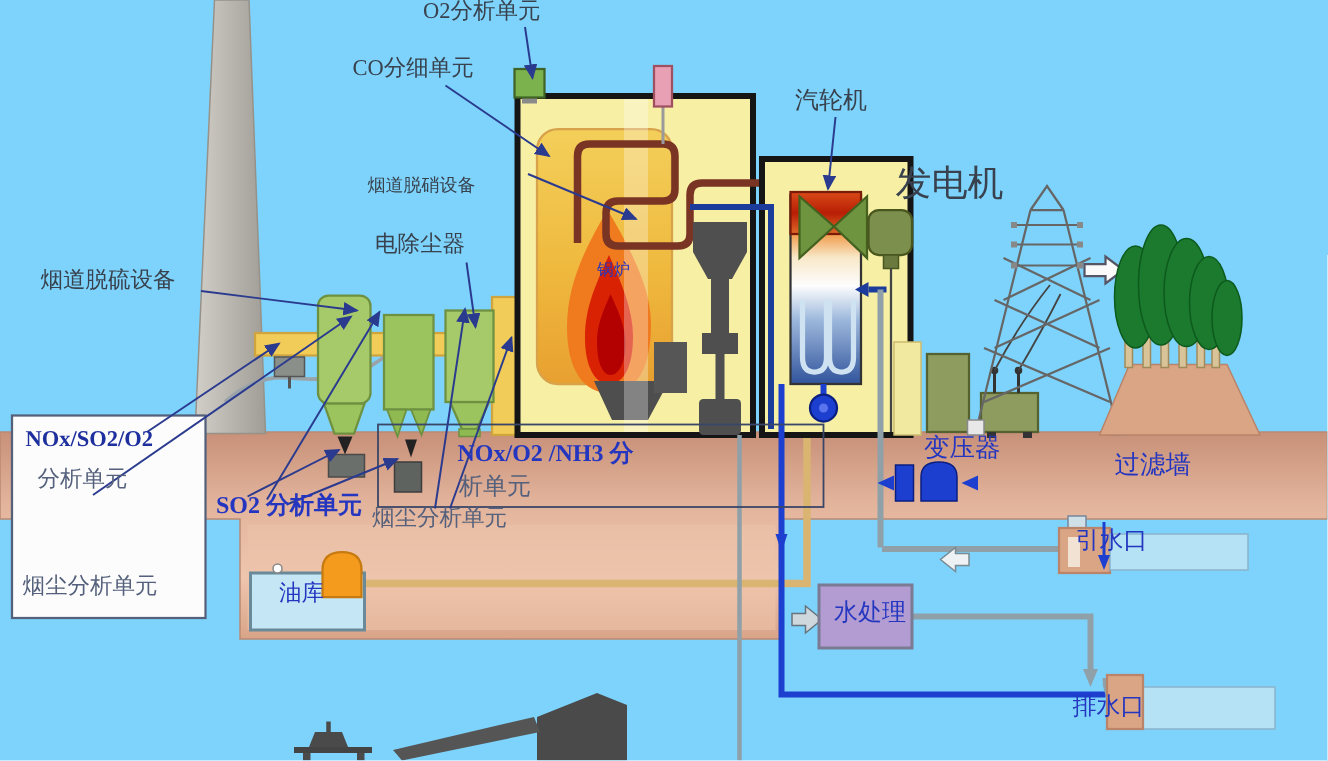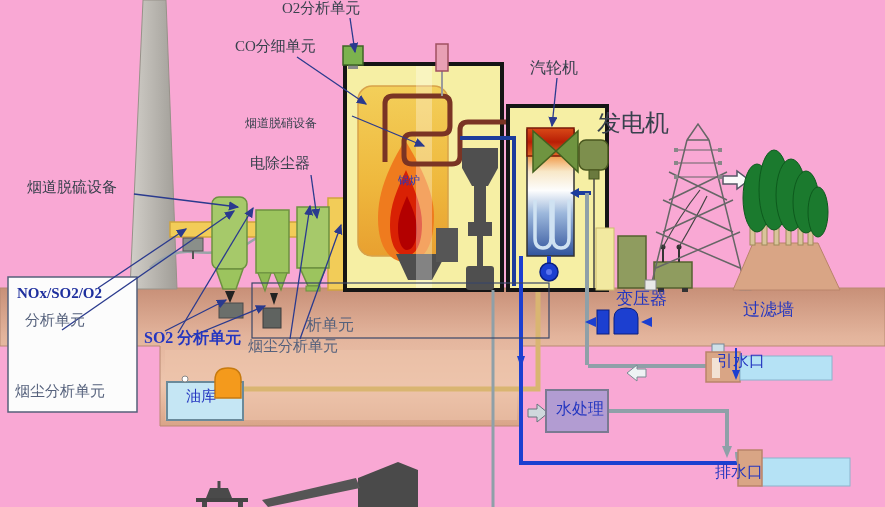--- a/index.html
+++ b/index.html
@@ -1,16 +1,16 @@
 <!DOCTYPE html>
 <html><head>
 <meta charset="utf-8">
 <style>
   html,body{margin:0;padding:0;background:#ffffff;}
-  #stage{position:relative;width:885px;height:507px;background:#f9a8d4;overflow:hidden;
+  #stage{position:relative;width:885px;height:507px;background:#7dd3fc;overflow:hidden;
          font-family:"Liberation Serif","DejaVu Serif",serif;}
   #scene{position:absolute;left:0;top:0;}
   .lbl{position:absolute;white-space:nowrap;line-height:1.15;z-index:5;
        font-family:"Liberation Serif","DejaVu Serif",serif;}
   .dark{color:#38414d;}
   .blue{color:#2436c0;}
   .navy{color:#1e2f9e;font-weight:bold;}
   .grayblue{color:#55617c;}
 </style>
 </head>
@@ -277,20 +277,21 @@
 <div class="lbl dark" style="left:27px;top:179px;font-size:15px;">烟道脱硫设备</div>
 <div class="lbl dark" style="left:530px;top:59px;font-size:16px;">汽轮机</div>
 <div class="lbl dark" style="left:597px;top:110px;font-size:24px;">发电机</div>
 
 <div class="lbl navy" style="left:17px;top:285px;font-size:15px;">NOx/SO2/O2</div>
 <div class="lbl grayblue" style="left:25px;top:312px;font-size:15px;">分析单元</div>
 <div class="lbl grayblue" style="left:15px;top:383px;font-size:15px;">烟尘分析单元</div>
 
 <div class="lbl blue" style="left:144px;top:329px;font-size:16px;font-weight:bold;">SO2 分析单元</div>
 <div class="lbl grayblue" style="left:248px;top:338px;font-size:15px;">烟尘分析单元</div>
+<div class="lbl blue" style="left:305px;top:294px;font-size:16px;font-weight:bold;">NOx/O2 /NH3 分</div>
 <div class="lbl grayblue" style="left:306px;top:316px;font-size:16px;">析单元</div>
 
 <div class="lbl blue" style="left:398px;top:174px;font-size:11px;">锅炉</div>
 <div class="lbl blue" style="left:616px;top:269px;font-size:17px;margin-top:20px;">变压器</div>
 <div class="lbl blue" style="left:743px;top:300px;font-size:17px;">过滤墙</div>
 <div class="lbl blue" style="left:717px;top:352px;font-size:16px;">引水口</div>
 <div class="lbl blue" style="left:556px;top:400px;font-size:16px;">水处理</div>
 <div class="lbl blue" style="left:715px;top:463px;font-size:16px;">排水口</div>
 <div class="lbl blue" style="left:186px;top:388px;font-size:15px;">油库</div>
 

